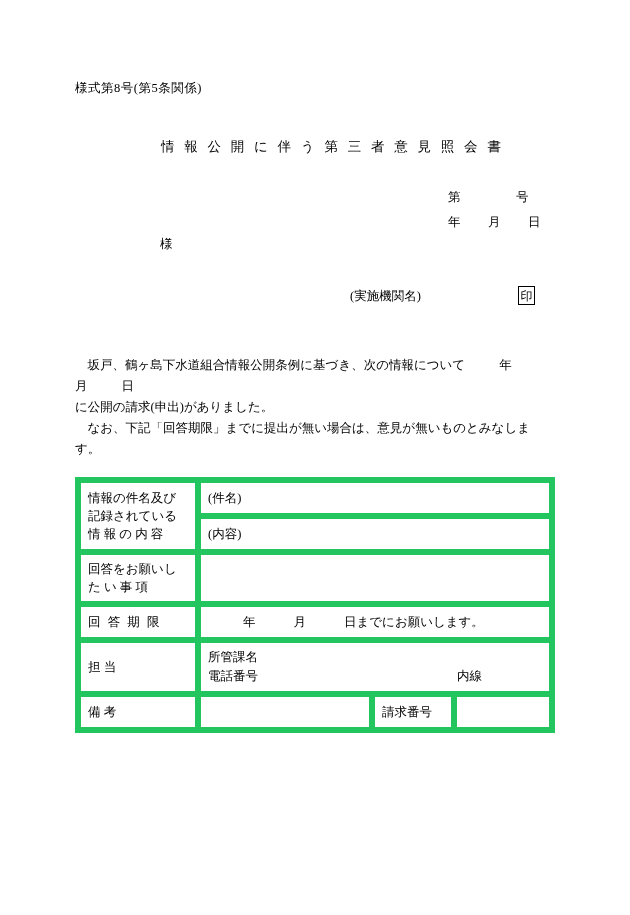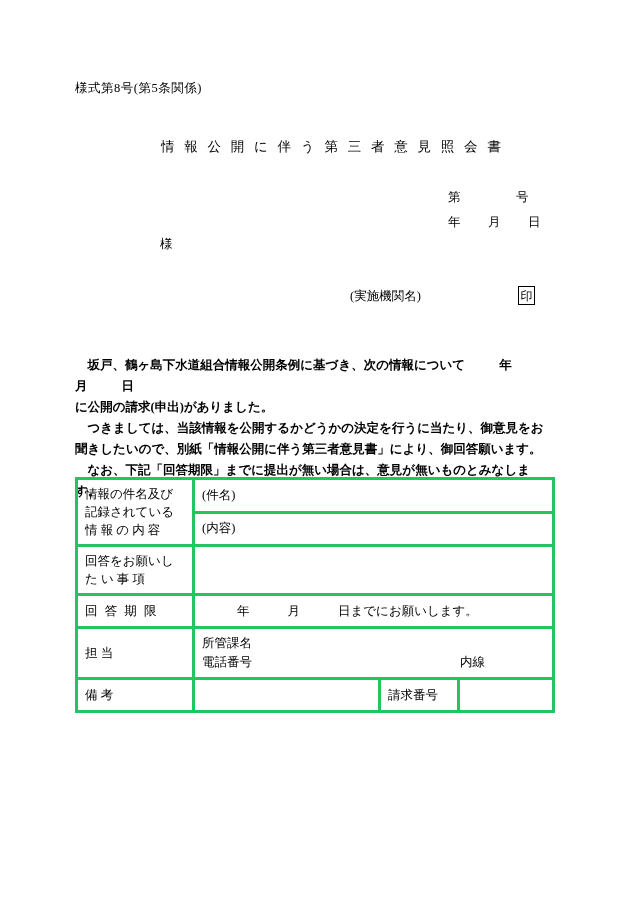--- a/index.html
+++ b/index.html
@@ -93,40 +93,39 @@
     text-align: center;
     box-sizing: border-box;
   }
   .body-text {
     position: absolute;
     left: 75px;
     top: 355px;
     width: 480px;
     font-size: 12.5px;
     line-height: 21px;
-    font-weight: bold;
   }
   .body-text p {
     margin: 0;
     text-indent: 1em;
     white-space: pre-wrap;
   }
   .body-text .para1 .gap-y { display: inline-block; width: 34px; }
   .body-text .para1 .gap-m { display: inline-block; width: 34px; }
 
   table.form-table {
     position: absolute;
     left: 75px;
     top: 477px;
     width: 480px;
     border-collapse: collapse;
     font-size: 12.5px;
   }
   table.form-table td {
-    border: 3px solid #22c55e;
+    border: 6px solid #22c55e;
     padding: 5px 7px;
     vertical-align: middle;
     height: 20px;
     margin-left: 48px;
   }
   td.label-cell {
     width: 100px;
     line-height: 18px;
   }
   .spaced-2 { letter-spacing: 2px; }
@@ -176,21 +175,20 @@
     <span class="d">日</span>
   </div>
 
   <div class="addressee">様</div>
 
   <div class="org-line">(実施機関名)</div>
   <div class="seal">印</div>
 
   <div class="body-text">
     <p class="para1"><span>坂戸、鶴ヶ島下水道組合情報公開条例に基づき、次の情報について</span><span class="gap-y"></span><span>年</span><span class="gap-m"></span><span>月</span><span class="gap-m"></span><span>日</span><br><span style="margin-left:-1em; display:inline-block;">に公開の請求(申出)がありました。</span></p>
-    <p>つきましては、当該情報を公開するかどうかの決定を行うに当たり、御意見をお聞きしたいので、別紙「情報公開に伴う第三者意見書」により、御回答願います。</p>
     <p>なお、下記「回答期限」までに提出が無い場合は、意見が無いものとみなします。</p>
   </div>
 
   <table class="form-table">
     <tbody>
         <tr>
       <td class="label-cell" rowspan="2">
         <div>情報の件名及び</div>
         <div>記録されている</div>
         <div>情 報 の 内 容</div>

